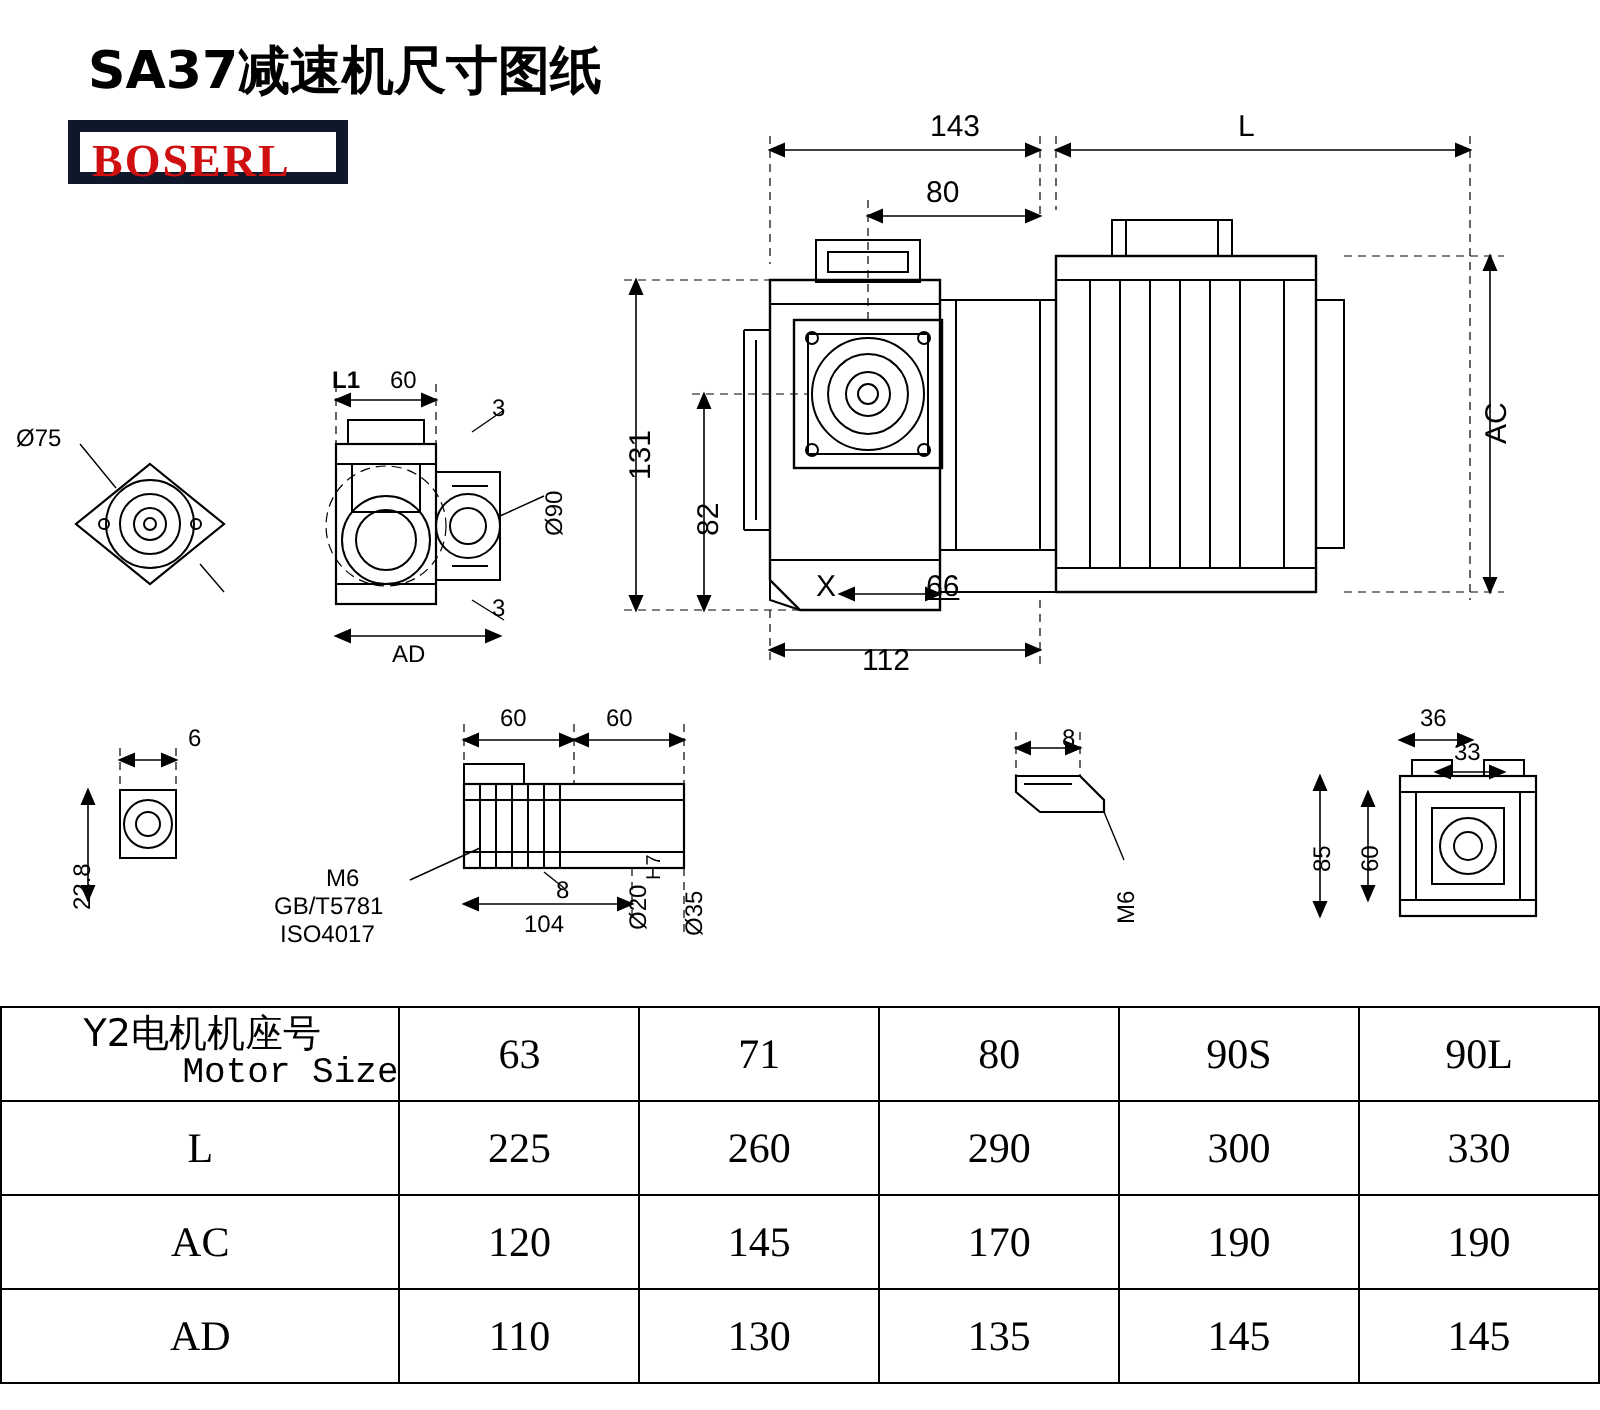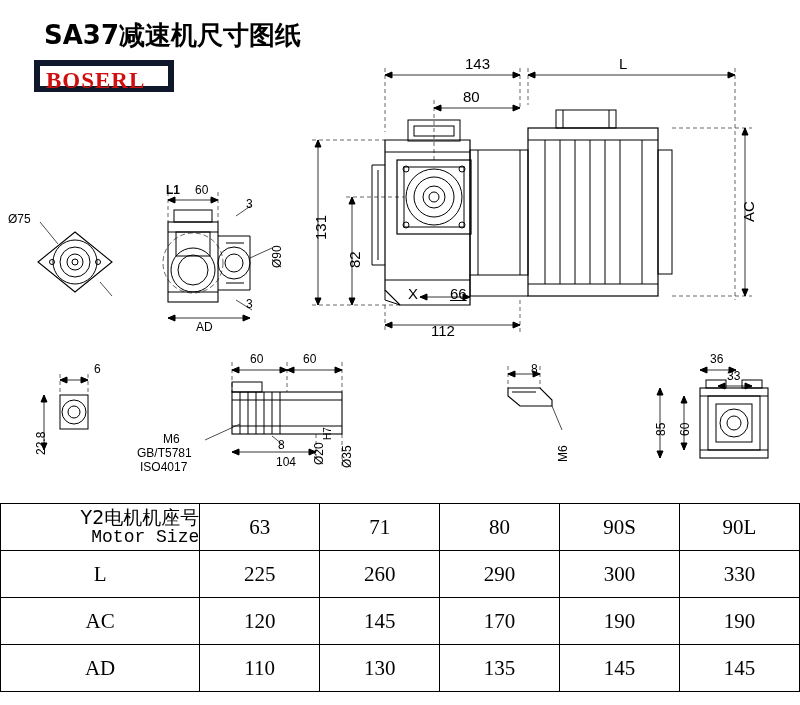--- a/index.html
+++ b/index.html
@@ -62,21 +62,21 @@
   }
   #spec-table td.rowhead{
     width:200px;
   }
   #spec-table td.cell{width:120px;}
   .hdr-cn{
     font-family:"DejaVu Sans","Liberation Sans",sans-serif;
     font-size:19px;
     display:block;
     line-height:20px;
-    text-align:right;
+    text-align:center;
     padding-left:2px;
   }
   .hdr-en{
     font-family:"Liberation Mono","DejaVu Sans Mono",monospace;
     font-size:18px;
     display:block;
     line-height:20px;
     text-align:right;
     padding-left:2px;
   }
@@ -305,40 +305,40 @@
 </svg>
 </div>
 
 <div class="abs dim" style="left:419px;top:55px;margin-left:46px;">143</div>
 <div class="abs dim" style="left:619px;top:55px;">L</div>
 <div class="abs dim" style="left:463px;top:88px;">80</div>
 <div class="abs dim vert" style="left:312px;top:240px;">131</div>
 <div class="abs dim vert" style="left:346px;top:268px;">82</div>
 <div class="abs dim vert" style="left:740px;top:222px;">AC</div>
 <div class="abs dim" style="left:408px;top:285px;">X</div>
-<div class="abs dim" style="left:450px;top:285px;text-decoration:underline;">66</div>
+<div class="abs dim" style="left:463px;top:285px;text-decoration:underline;">66</div>
 <div class="abs dim" style="left:431px;top:322px;">112</div>
 
 <div class="abs dim sm" style="left:166px;top:183px;font-weight:bold;">L1</div>
 <div class="abs dim sm" style="left:195px;top:183px;">60</div>
 <div class="abs dim sm" style="left:246px;top:197px;">3</div>
 <div class="abs dim sm" style="left:246px;top:297px;">3</div>
 <div class="abs dim sm vert" style="left:270px;top:268px;">Ø90</div>
 <div class="abs dim sm" style="left:196px;top:320px;">AD</div>
 <div class="abs dim sm" style="left:8px;top:212px;">Ø75</div>
 
 <div class="abs dim sm" style="left:94px;top:362px;">6</div>
 <div class="abs dim sm vert" style="left:34px;top:455px;">22.8</div>
 <div class="abs dim sm" style="left:250px;top:352px;">60</div>
 <div class="abs dim sm" style="left:303px;top:352px;">60</div>
 <div class="abs dim sm" style="left:163px;top:432px;">M6</div>
 <div class="abs dim sm" style="left:137px;top:446px;">GB/T5781</div>
 <div class="abs dim sm" style="left:140px;top:460px;text-align:right;">ISO4017</div>
 <div class="abs dim sm" style="left:278px;top:438px;">8</div>
-<div class="abs dim sm" style="left:276px;top:455px;">104</div>
+<div class="abs dim sm" style="left:262px;top:455px;">104</div>
 <div class="abs dim sm vert" style="left:312px;top:465px;">Ø20</div>
 <div class="abs dim xs vert" style="left:322px;top:440px;">H7</div>
 <div class="abs dim sm vert" style="left:340px;top:468px;">Ø35</div>
 <div class="abs dim sm" style="left:531px;top:362px;">8</div>
 <div class="abs dim sm vert" style="left:556px;top:462px;">M6</div>
 <div class="abs dim sm" style="left:710px;top:352px;">36</div>
 <div class="abs dim sm" style="left:727px;top:369px;">33</div>
 <div class="abs dim sm vert" style="left:654px;top:436px;">85</div>
 <div class="abs dim sm vert" style="left:678px;top:436px;">60</div>
 

